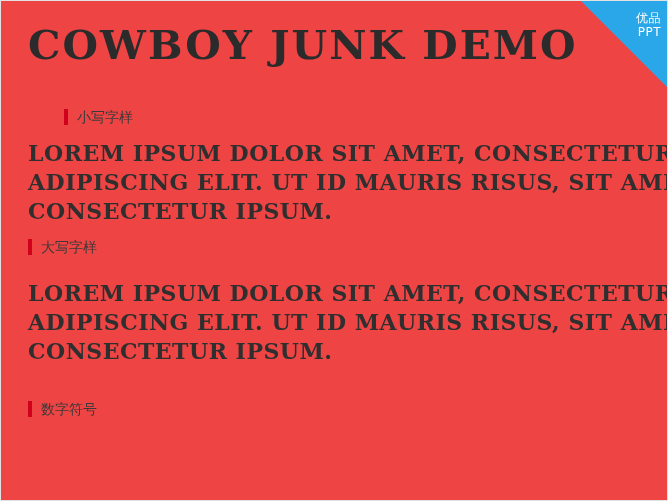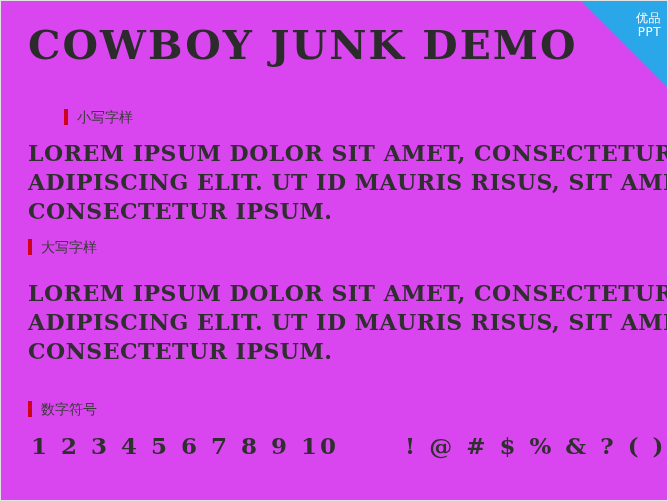--- a/index.html
+++ b/index.html
@@ -13,21 +13,21 @@
     font-family: "Liberation Sans", sans-serif;
     overflow: hidden;
     position: relative;
   }
   .page {
     position: relative;
     width: 668px;
     height: 501px;
     box-sizing: border-box;
     border: 1px solid #e2e2e2;
-    background: #d946ef;
+    background: #ef4444;
     overflow: hidden;
   }
 
   
   .ribbon {
     position: absolute;
     top: 0;
     right: 0;
     width: 86px;
     height: 86px;
@@ -172,18 +172,14 @@
     <p>LOREM IPSUM DOLOR SIT AMET, CONSECTETUR</p>
     <p>ADIPISCING ELIT. UT ID MAURIS RISUS, SIT AMET</p>
     <p>CONSECTETUR IPSUM.</p>
   </div>
 
   <div class="section-head head-digits">
     <span class="red-bar"></span>
     <span class="section-label">数字符号</span>
   </div>
 
-  <div class="glyph-row">
-    <span>1 2 3 4 5 6 7 8 9 10</span>
-    <span>! @ # $ % &amp; ? ( )</span>
-  </div>
 
 </div>
 
 </body></html>

